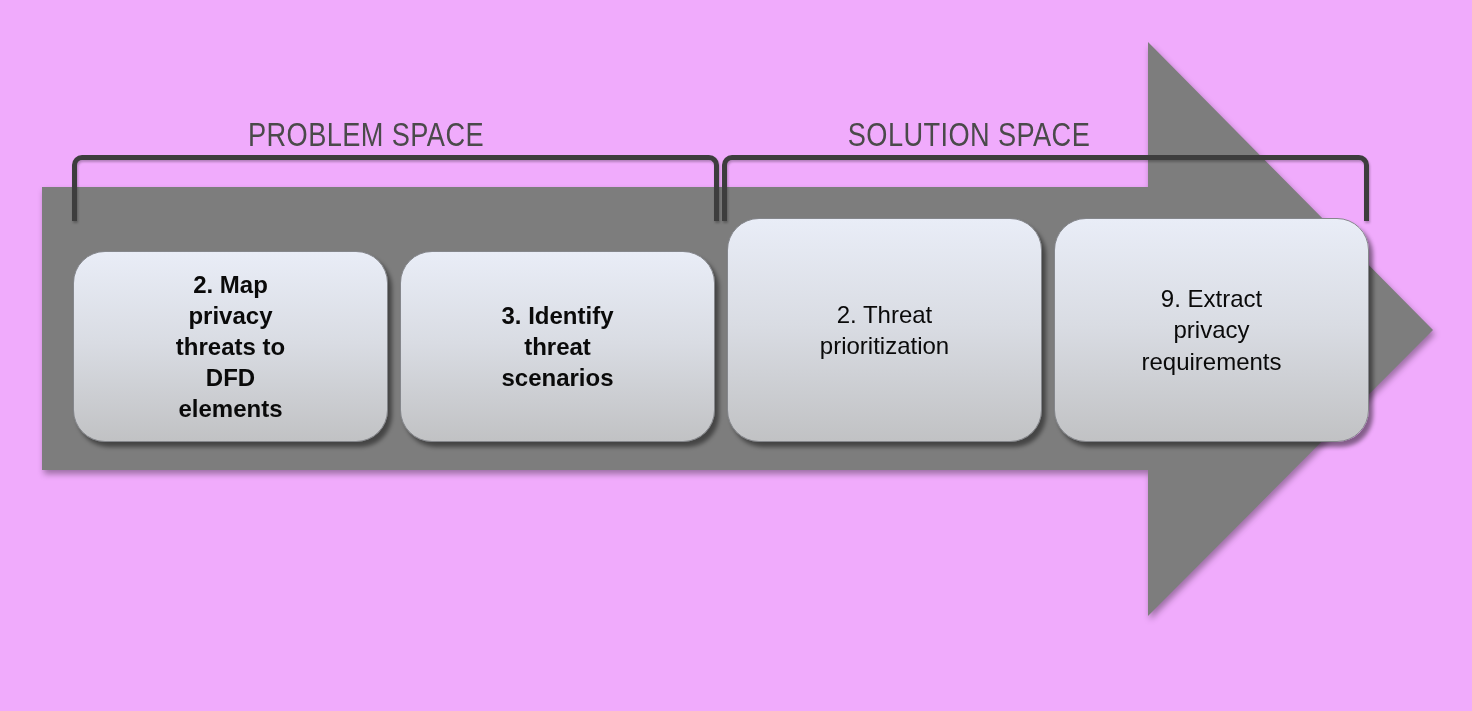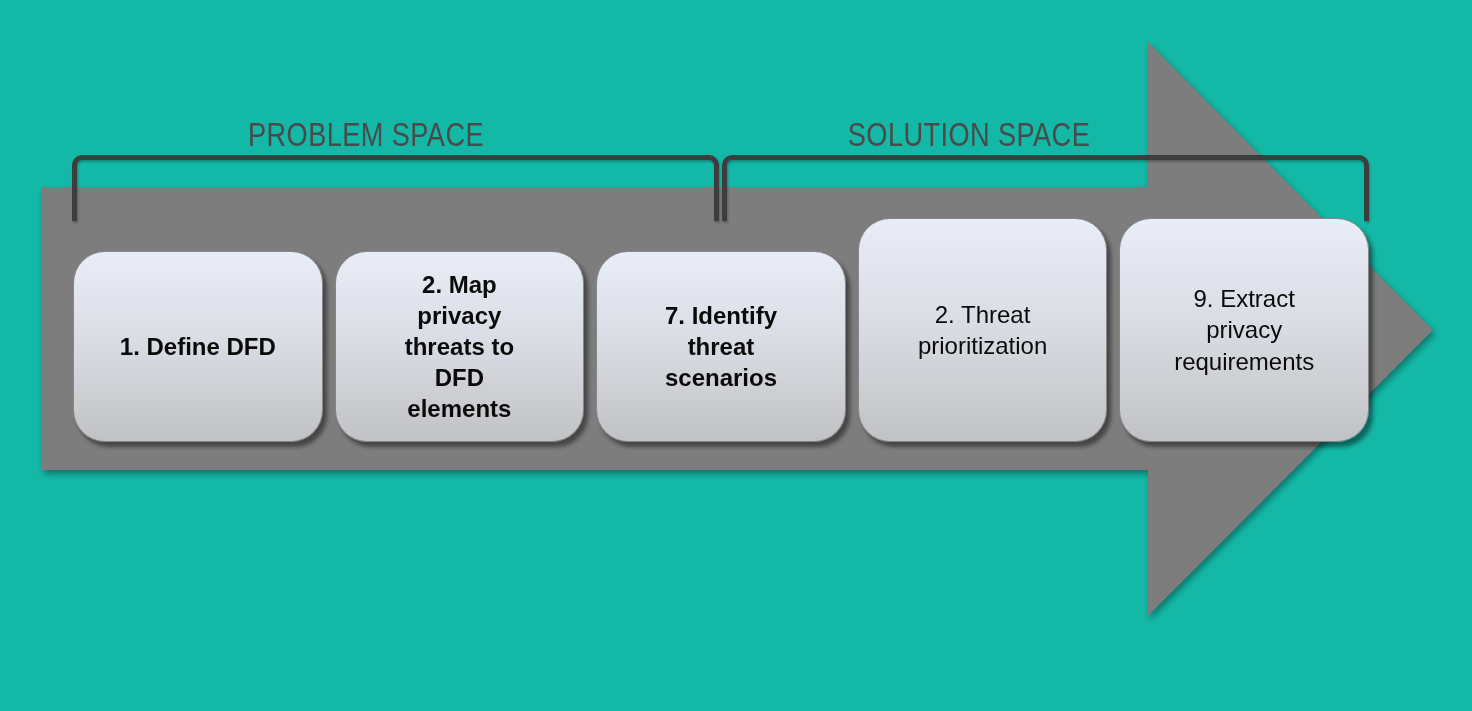--- a/index.html
+++ b/index.html
@@ -5,21 +5,21 @@
   html, body {
     margin: 0;
     padding: 0;
     background: #ffffff;
     font-family: "Liberation Sans", "DejaVu Sans", sans-serif;
   }
   .canvas {
     position: relative;
     width: 1472px;
     height: 711px;
-    background: #14b8a6;
+    background: #f0abfc;
     overflow: hidden;
   }
 
   
   .arrow-svg {
     position: absolute;
     left: 0; top: 0;
     width: 1472px;
     height: 711px;
     filter: drop-shadow(2px 4px 3px rgba(0,0,0,0.35));
@@ -102,27 +102,26 @@
     <polygon class="arrow-shape" points="42,187 1148,187 1148,42 1433,330 1148,616 1148,470 42,470"></polygon>
   </svg>
 
   <div class="bracket bracket-problem"></div>
   <div class="bracket bracket-solution"></div>
 
   <div class="section-label label-problem">PROBLEM SPACE</div>
   <div class="section-label label-solution">SOLUTION SPACE</div>
 
   <div class="steps-row">
-    <div class="step-box bold">1. Define DFD</div>
     <div class="step-box bold">2. Map
 privacy
 threats to
 DFD
 elements</div>
-    <div class="step-box bold">7. Identify
+    <div class="step-box bold">3. Identify
 threat
 scenarios</div>
     <div class="step-box">2. Threat
 prioritization</div>
     <div class="step-box">9. Extract
 privacy
 requirements</div>
   </div>
 
 </div>

